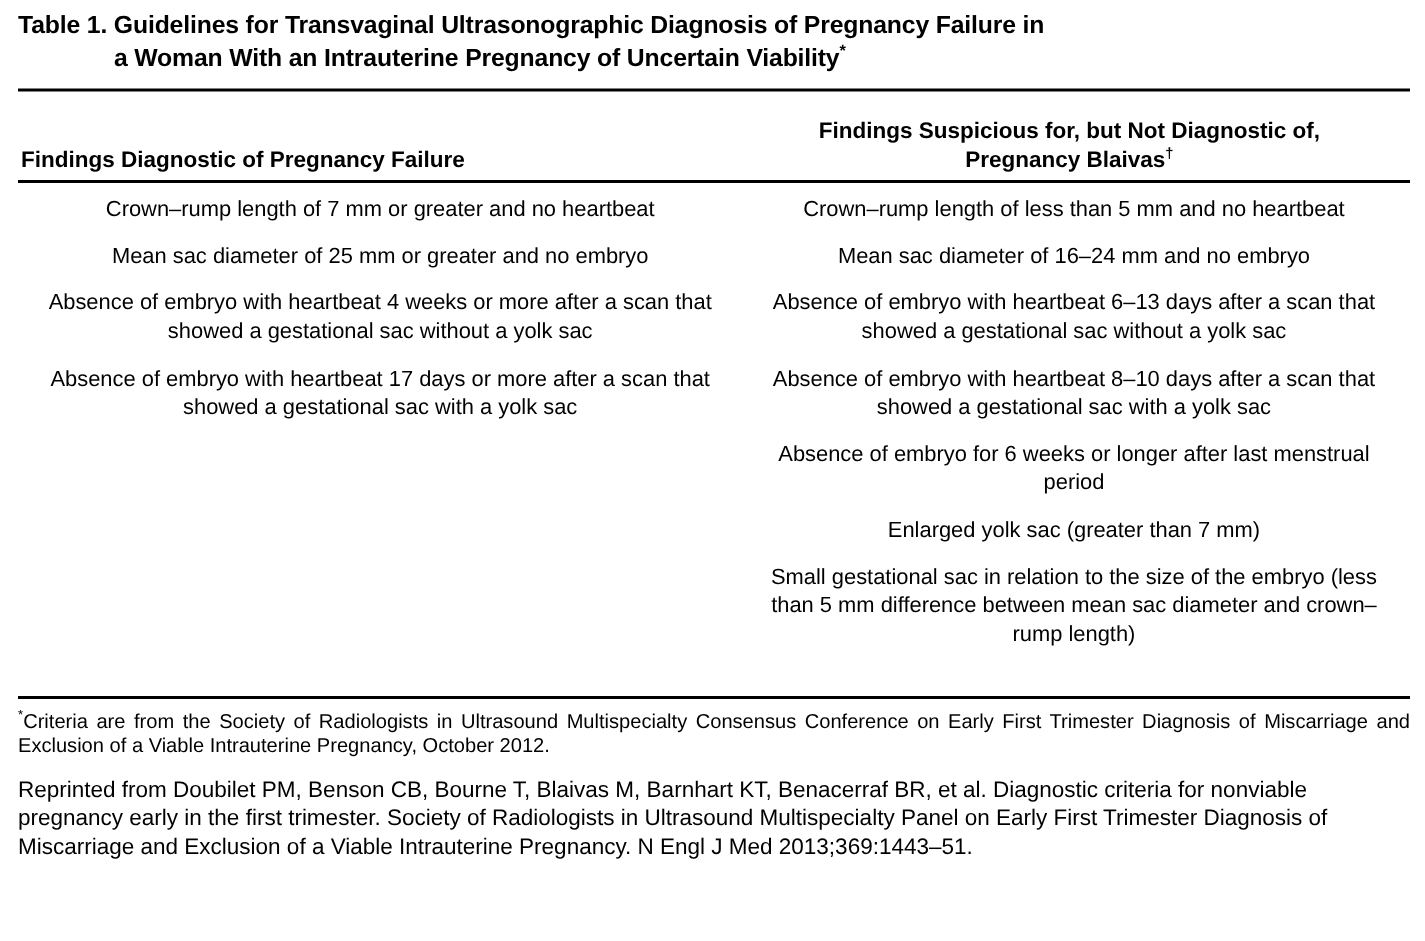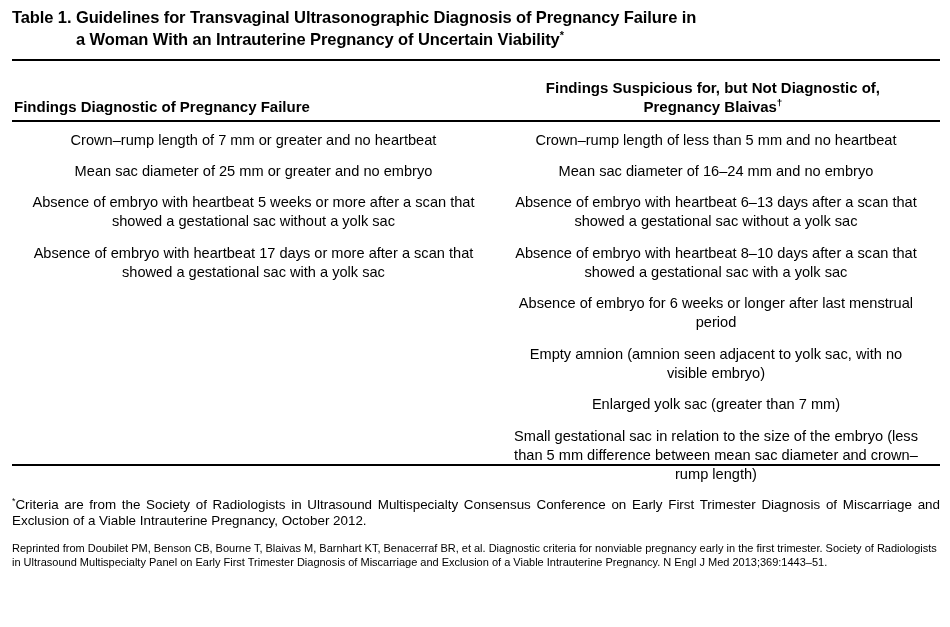--- a/index.html
+++ b/index.html
@@ -105,26 +105,25 @@
 
   
   .footnotes {
     padding-top: 7px;
   }
   .footnote {
     font-size: 13.4px;
     line-height: 1.25;
     margin-bottom: 9px;
     width: 928px;
-    margin-top: 24px;
   }
   .footnote.justified { text-align: justify; }
   .footnote sup.mark { font-weight: normal; }
   .citation {
-    font-size: 11px;
+    font-size: 15px;
     line-height: 1.26;
     width: 928px;
     margin-top: 12px;
   }
 </style>
 </head>
 <body>
 
 <div class="table-figure">
 
@@ -143,30 +142,29 @@
       <span>Pregnancy Blaivas</span><sup class="mark">†</sup>
     </div>
   </div>
 
   <div class="rule rule-head"></div>
 
   <div class="body-rows">
     <div class="col col-left">
       <div class="cell">Crown–rump length of 7 mm or greater and no heartbeat</div>
       <div class="cell">Mean sac diameter of 25 mm or greater and no embryo</div>
-      <div class="cell">Absence of embryo with heartbeat 5 weeks or more after a scan that showed a gestational sac without a yolk sac</div>
+      <div class="cell">Absence of embryo with heartbeat 4 weeks or more after a scan that showed a gestational sac without a yolk sac</div>
       <div class="cell">Absence of embryo with heartbeat 17 days or more after a scan that showed a gestational sac with a yolk sac</div>
     </div>
     <div class="col col-right">
       <div class="cell">Crown–rump length of less than 5 mm and no heartbeat</div>
       <div class="cell">Mean sac diameter of 16–24 mm and no embryo</div>
       <div class="cell">Absence of embryo with heartbeat 6–13 days after a scan that showed a gestational sac without a yolk sac</div>
       <div class="cell">Absence of embryo with heartbeat 8–10 days after a scan that showed a gestational sac with a yolk sac</div>
       <div class="cell">Absence of embryo for 6 weeks or longer after last menstrual period</div>
-      <div class="cell">Empty amnion (amnion seen adjacent to yolk sac, with no visible embryo)</div>
       <div class="cell">Enlarged yolk sac (greater than 7 mm)</div>
       <div class="cell">Small gestational sac in relation to the size of the embryo (less than 5 mm difference between mean sac diameter and crown–rump length)</div>
     </div>
   </div>
 
   <div class="rule rule-bottom"></div>
 
   <div class="footnotes">
     <div class="footnote justified"><sup class="mark">*</sup><span>Criteria are from the Society of Radiologists in Ultrasound Multispecialty Consensus Conference on Early First Trimester Diagnosis of Miscarriage and Exclusion of a Viable Intrauterine Pregnancy, October 2012.</span></div>
     <div class="citation">Reprinted from Doubilet PM, Benson CB, Bourne T, Blaivas M, Barnhart KT, Benacerraf BR, et al. Diagnostic criteria for nonviable pregnancy early in the first trimester. Society of Radiologists in Ultrasound Multispecialty Panel on Early First Trimester Diagnosis of Miscarriage and Exclusion of a Viable Intrauterine Pregnancy. N Engl J Med 2013;369:1443–51.</div>

